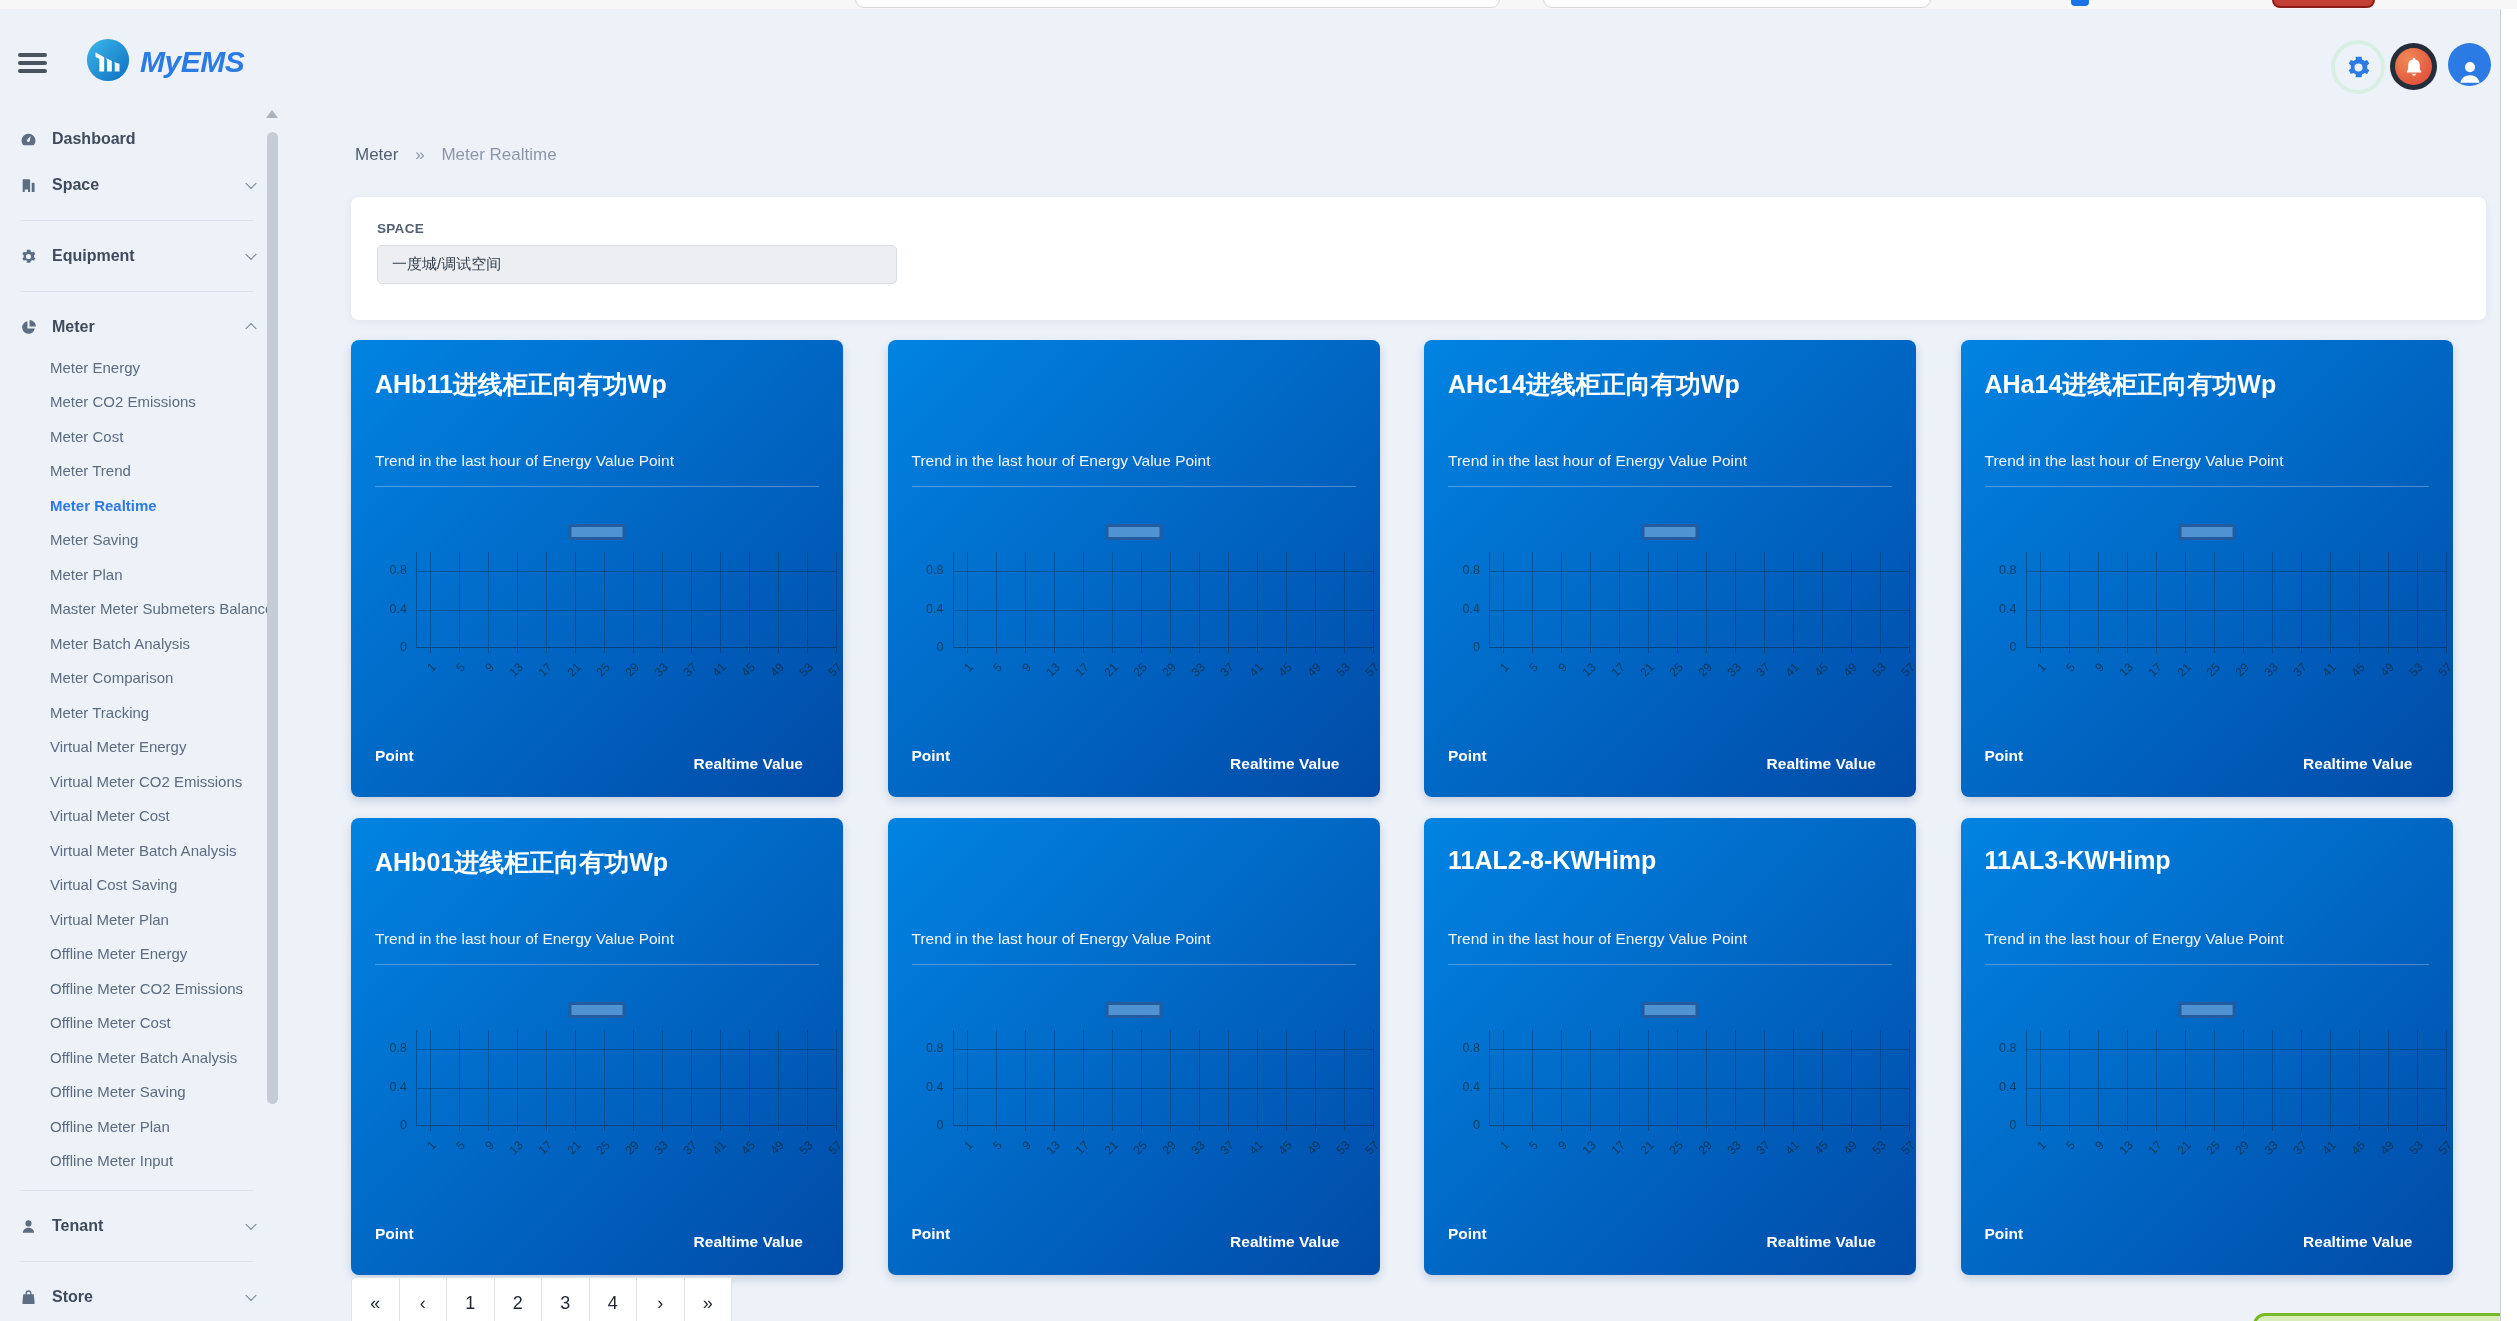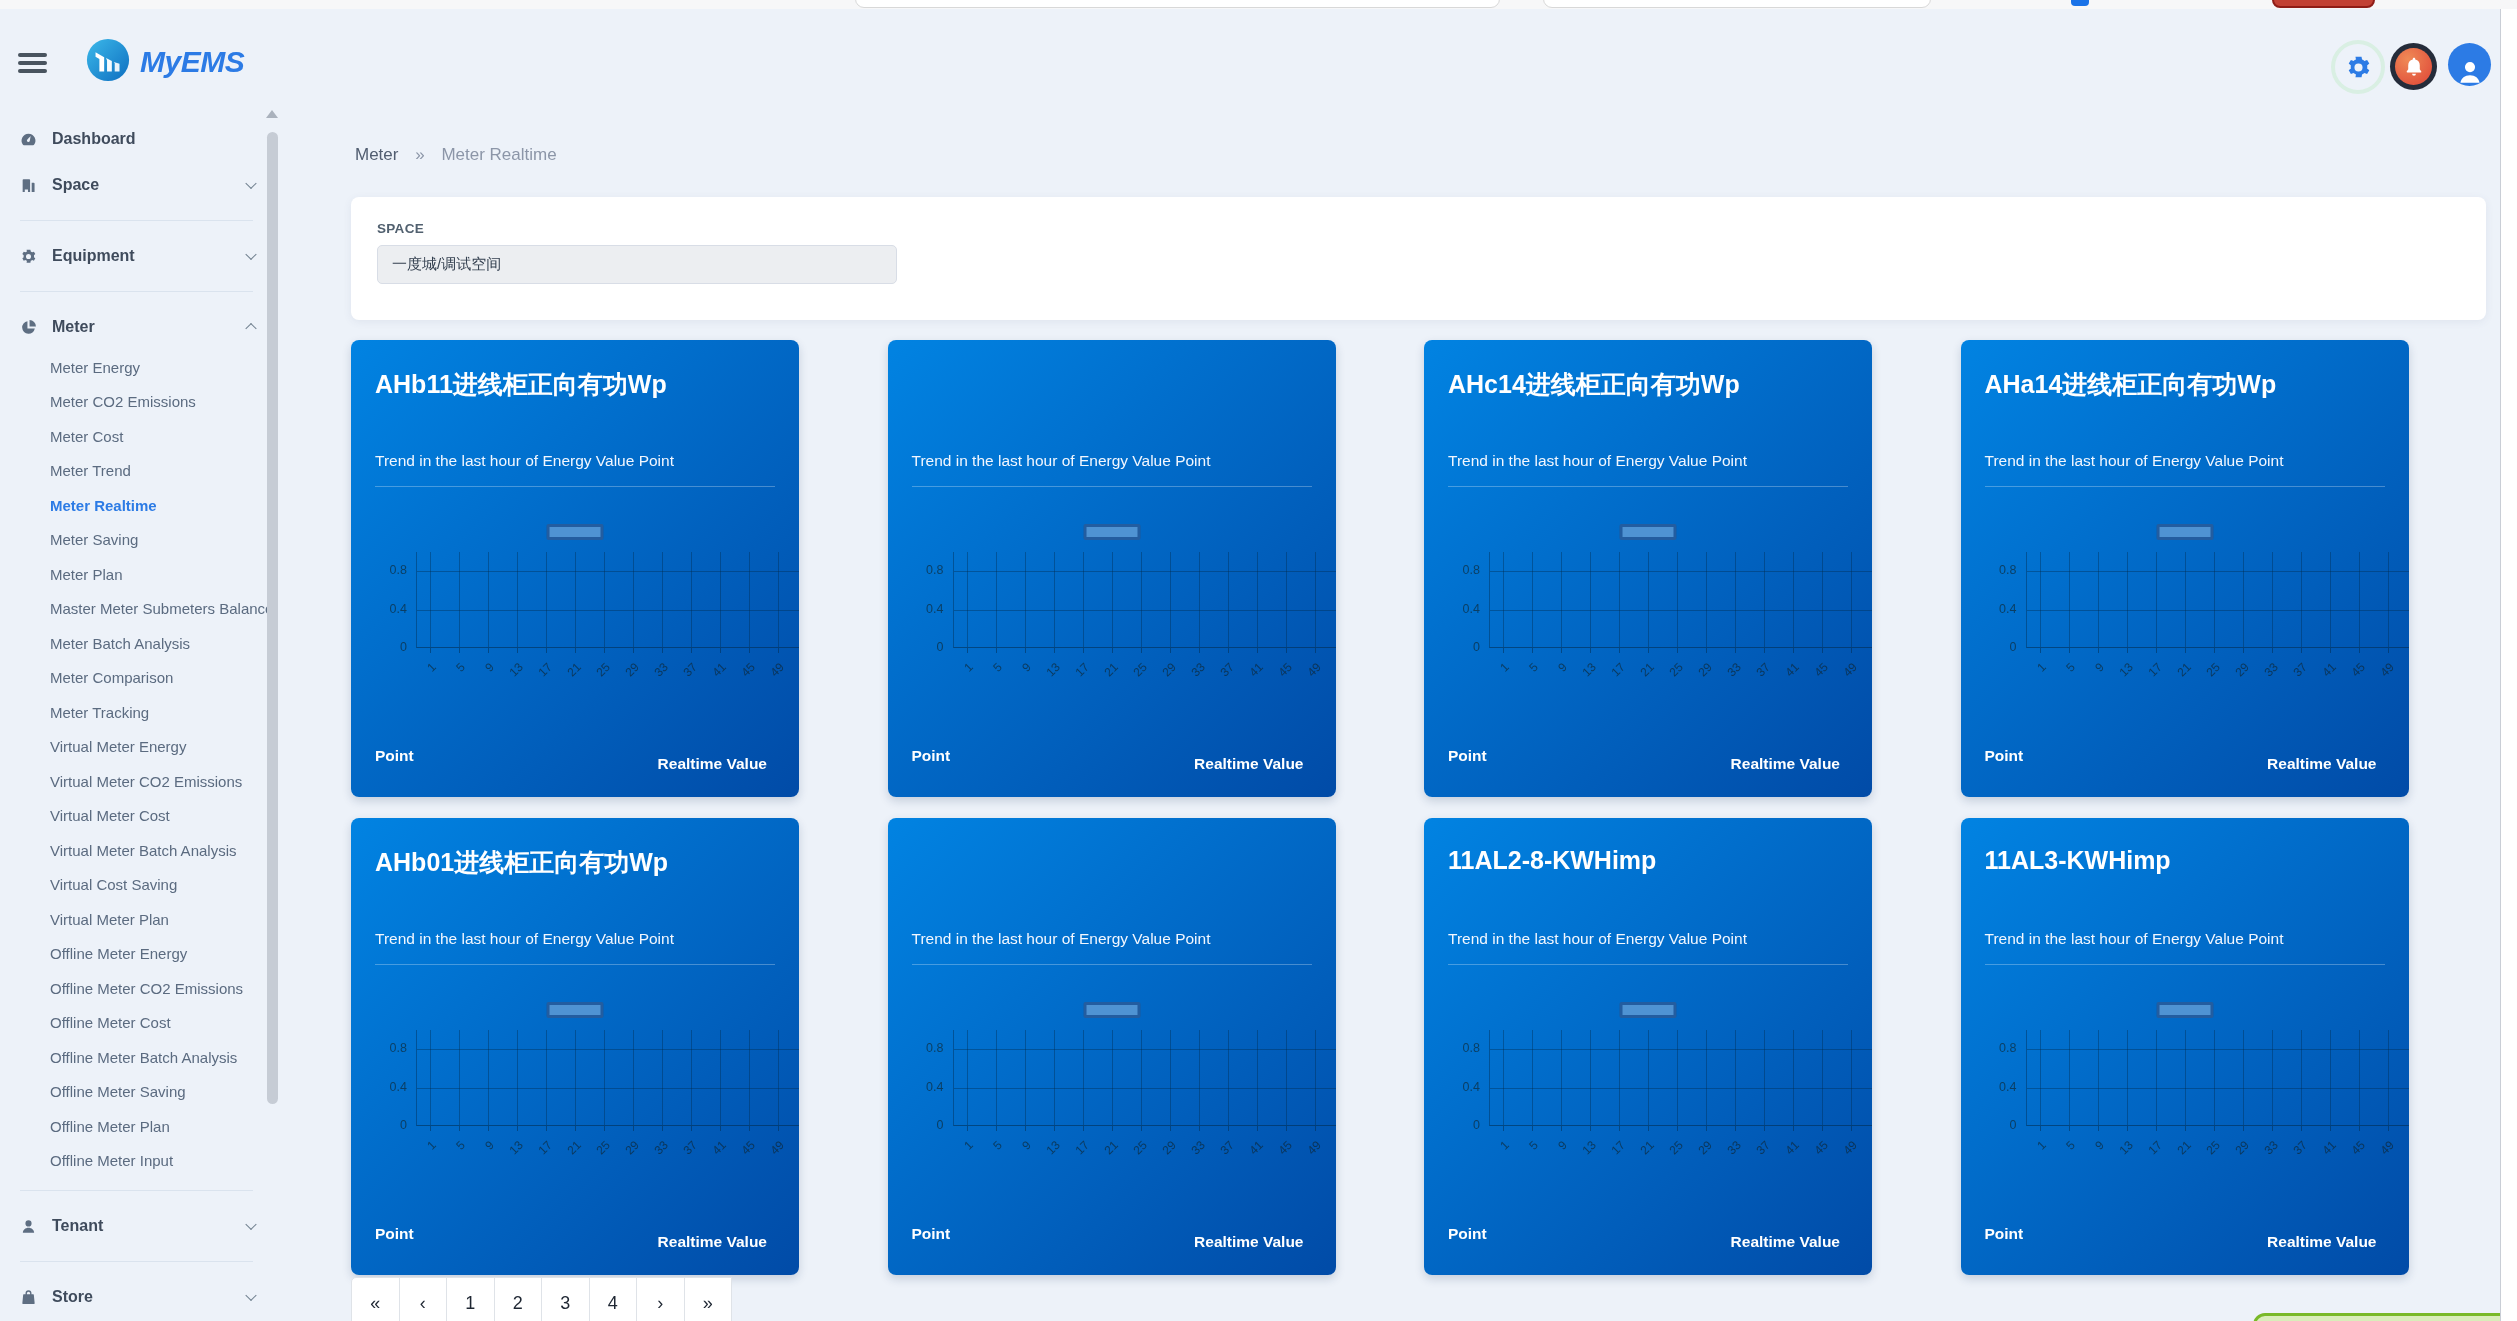--- a/index.html
+++ b/index.html
@@ -43,35 +43,35 @@
   
   .breadcrumb { position:absolute; left:355px; top:145px; font-size:17px; }
   .crumb-a { color:#515d70; cursor:pointer; }
   .crumb-sep { color:#8c96a8; margin:0 12px; }
   .crumb-b { color:#8c96a8; }
   .filter-card { position:absolute; left:351px; top:197px; width:2135px; height:123px; background:#fff; border-radius:8px; box-shadow:0 2px 8px rgba(60,80,110,.08); padding:24px 26px; }
   .filter-label { font-size:13.5px; font-weight:700; letter-spacing:.3px; color:#51606f; margin-bottom:9px; }
   .filter-input { width:520px; height:39px; background:#eceef1; border:1px solid #d8dde6; border-radius:5px; font-size:15px; color:#344050; padding:0 14px; font-family:inherit; }
   
   .cards-grid { position:absolute; left:351px; top:340px; display:grid; grid-template-columns:repeat(4,524px); gap:21px 12.5px; }
-  .meter-card { position:relative; width:448px; height:457px; border-radius:8px; overflow:hidden;
+  .meter-card { position:relative; width:492px; height:457px; border-radius:8px; overflow:hidden;
     background:linear-gradient(-45deg,#014ba7,#0183e2); box-shadow:0 4px 10px rgba(20,50,90,.18); color:#fff; }
   .card-title { position:absolute; left:24px; top:28px; right:20px; font-size:25px; font-weight:700; white-space:nowrap; overflow:hidden; }
   .card-subtitle { position:absolute; left:24px; top:112px; font-size:15.5px; font-weight:400; color:#f2f7ff; }
   .card-divider { position:absolute; left:24px; right:24px; top:146px; height:1px; background:rgba(255,255,255,.28); }
   .legend-box { position:absolute; left:50%; top:184px; transform:translateX(-50%); width:57px; height:16px; background:#4f93d3; border:3px solid rgba(27,84,150,.85); border-radius:2px; cursor:pointer; }
   .chart { position:absolute; left:0; top:0; width:100%; height:100%; pointer-events:none; }
   .grid { position:absolute; left:65px; top:212px; width:421px; height:96px; border-left:1px solid rgba(3,42,74,.42); border-bottom:1.6px solid rgba(3,42,74,.55); }
   .vline { position:absolute; top:0; bottom:0; width:1px; background:rgba(3,42,74,.38); }
   .hline { position:absolute; left:0; right:0; height:1px; background:rgba(3,42,74,.38); }
   .xtick-mark { position:absolute; bottom:-6px; width:1px; height:5px; background:rgba(3,42,74,.5); }
   .ytick { position:absolute; width:44px; text-align:right; font-size:12.5px; color:rgba(18,32,34,.62); }
   .xtick { position:absolute; width:40px; text-align:right; font-size:12px; color:rgba(18,32,34,.62); transform:rotate(-45deg); transform-origin:100% 0; }
   .card-footer-left { position:absolute; left:24px; top:407px; font-size:15.5px; font-weight:700; }
-  .card-footer-right { position:absolute; right:32px; top:415px; font-size:15.5px; font-weight:700;padding-left:18px; }
+  .card-footer-right { position:absolute; right:40px; top:415px; font-size:15.5px; font-weight:700;padding-left:18px; }
   
   .pagination { position:absolute; left:351px; top:1277px; display:flex; }
   .page-cell { width:48.5px; height:52px; background:#fff; border:1px solid #dfe3e8; margin-left:-1px; display:flex; align-items:center; justify-content:center; font-size:18px; color:#1f2733; cursor:pointer; }
   .page-cell:first-child { border-radius:5px 0 0 0; margin-left:0; }
   
   .toast-fragment { position:absolute; left:2253px; top:1313px; width:300px; height:24px; border:3px solid #79b928; background:#d9edba; border-radius:12px; }
 </style>
 </head>
 <body>
 

